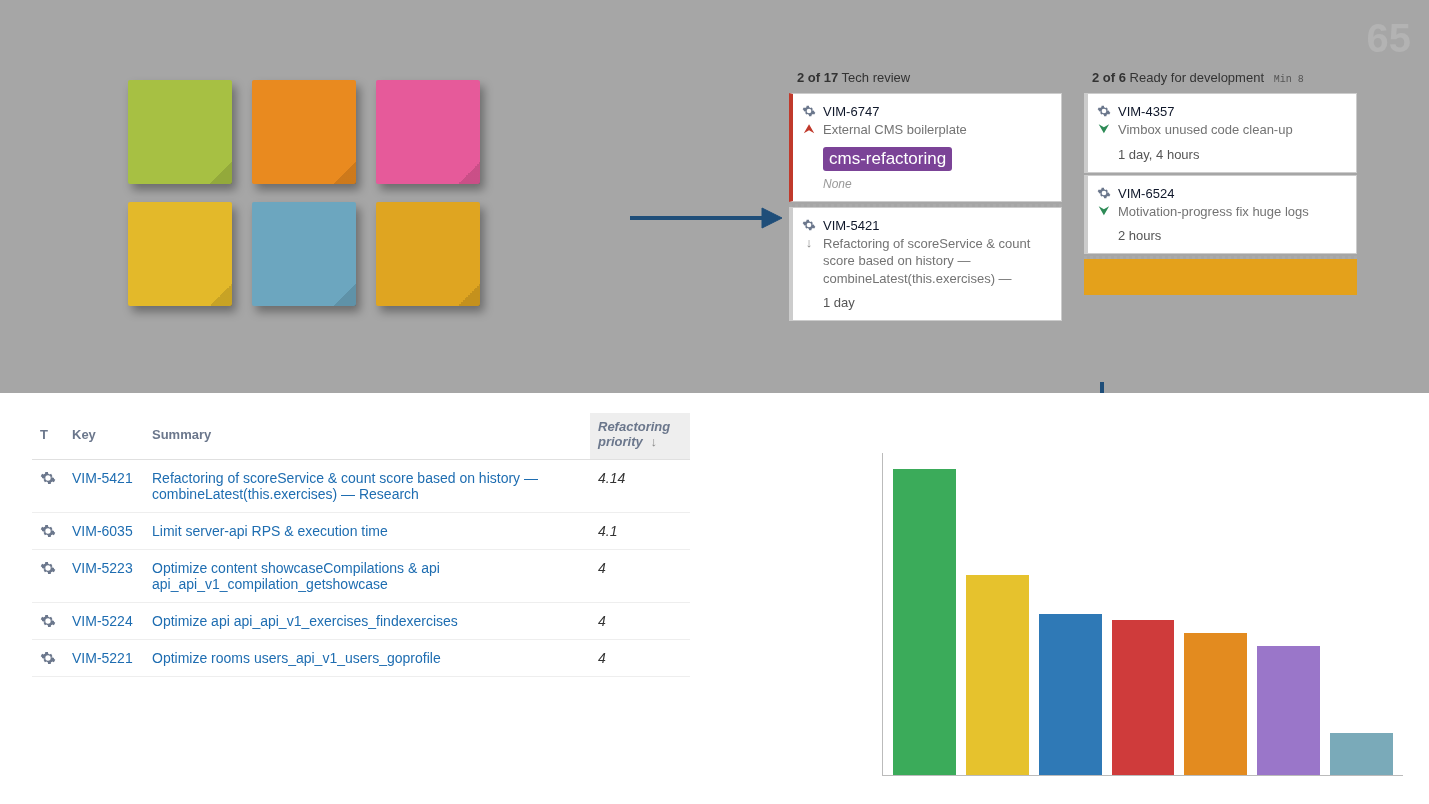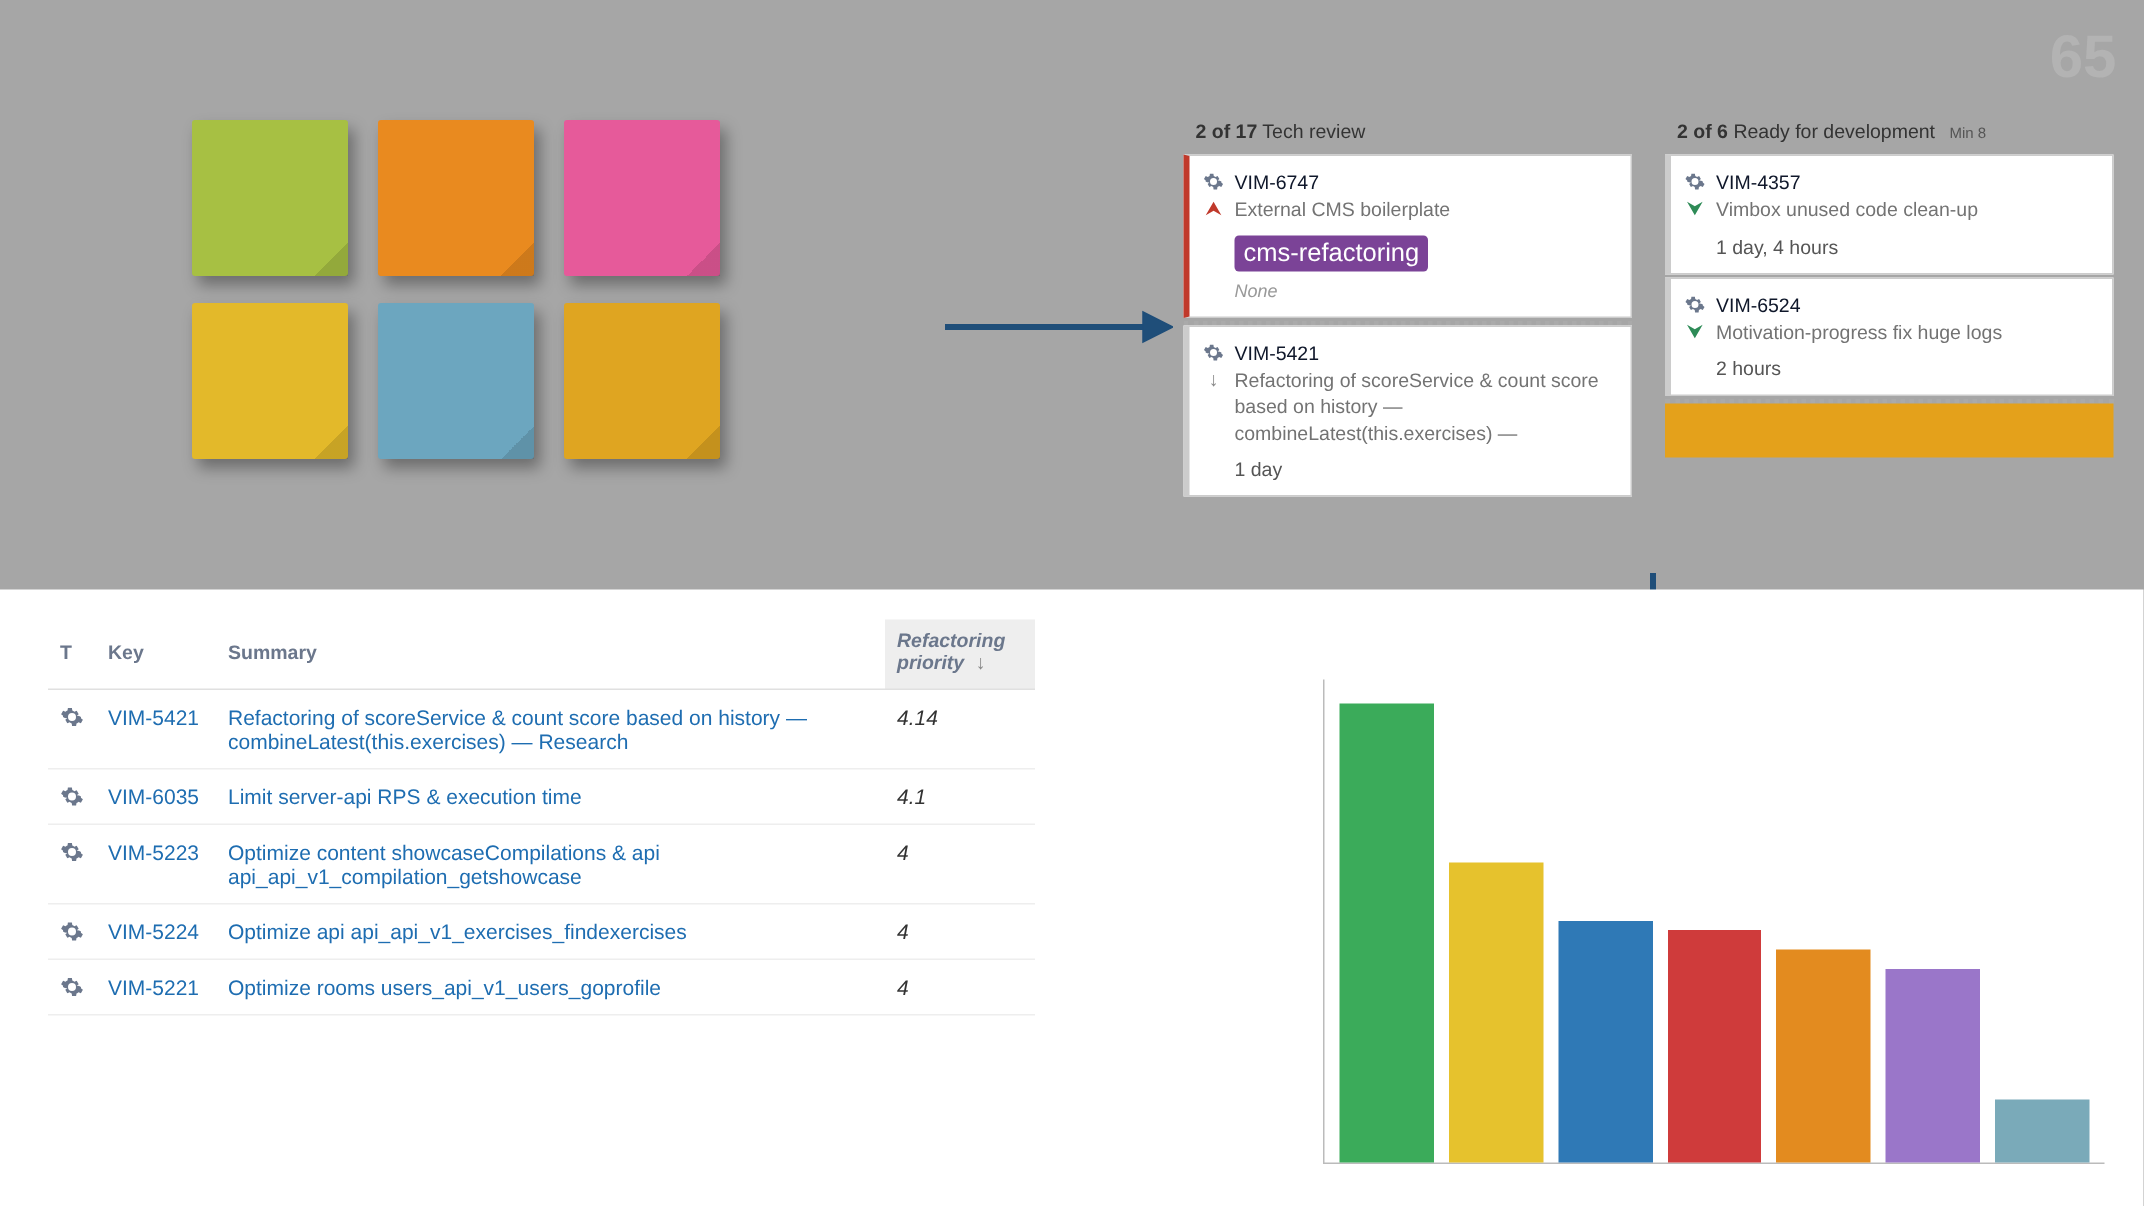--- a/index.html
+++ b/index.html
@@ -50,37 +50,37 @@
   
   .arrow {
     position: absolute;
     stroke: #1f4e79;
     fill: #1f4e79;
   }
 
   
   .kanban {
     position: absolute;
-    top: 76px;
+    top: 66px;
     left: 789px;
-    width: 620px;
+    width: 568px;
     display: flex;
     gap: 22px;
   }
   .kanban-col {
     flex: 1;
     background: transparent;
   }
   .col-head {
     font-size: 13px;
     color: #333;
     padding: 4px 8px 8px 8px;
   }
   .col-head b { font-weight: 700; }
-  .col-head .min { font-size: 10px; color: #555; margin-left: 6px;}
+  .col-head .min { font-size: 10px; color: #555; margin-left: 6px; font-family: Liberation Mono, monospace;}
   .card {
     background: #fff;
     border: 1px solid #ccc;
     border-left: 4px solid #ccc;
     padding: 10px 10px 10px 8px;
     margin-bottom: 2px;
     position: relative;
     min-height: 60px;
   }
   .card.red-border { border-left-color: #c0392b; }

